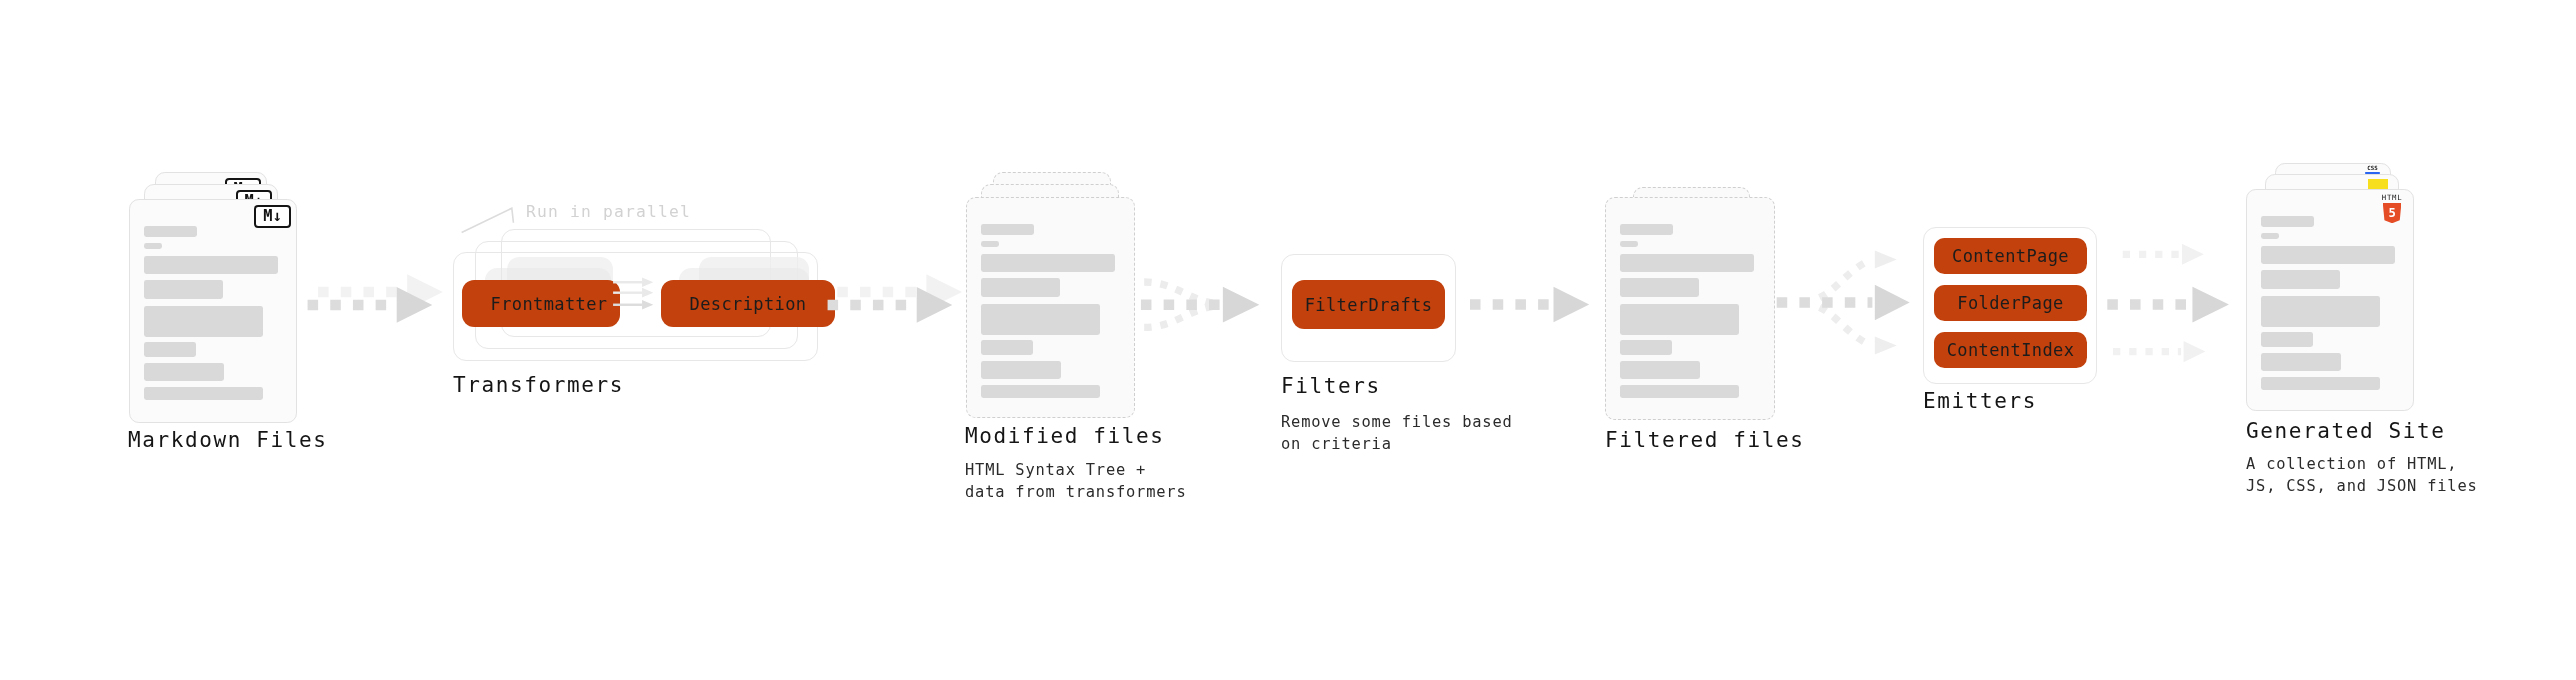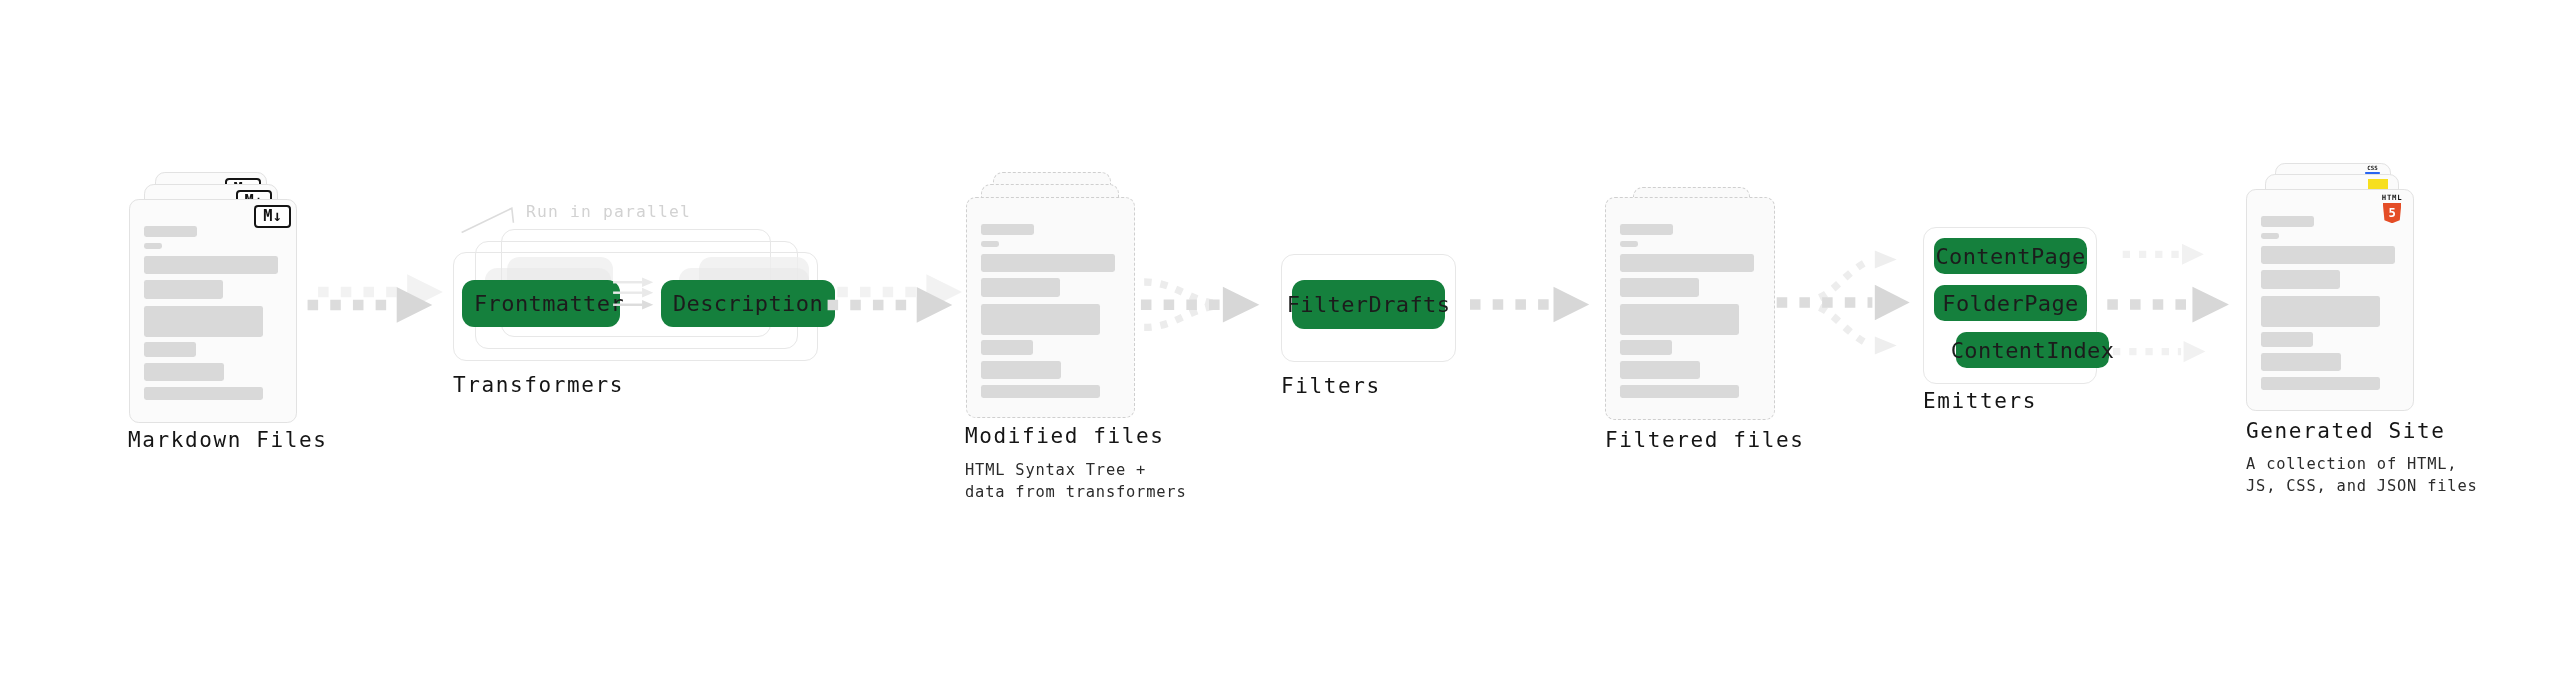--- a/index.html
+++ b/index.html
@@ -21,37 +21,37 @@
   .b7{top:163px;width:80px;height:18px}
   .b8{top:187px;width:119px;height:13px}
 
   .md-badge{position:absolute;top:4.9px;right:4.9px;width:32.5px;height:19.5px;
     border:2.4px solid #141414;border-radius:4.1px;background:#ffffff;color:#141414;
     font-weight:bold;font-size:15.4px;display:flex;align-items:center;justify-content:center;
     letter-spacing:0;line-height:1;}
 
   
   .html5-icon{position:absolute;top:4.1px;right:6.5px;width:28px;text-align:center;}
-  .html5-word{font-size:7.3px;font-weight:bold;letter-spacing:0.8px;color:#151515;line-height:8.1px;}
+  .html5-word{font-size:7.3px;font-weight:normal;letter-spacing:0.8px;color:#151515;line-height:8.1px;}
   .html5-shield{width:18.7px;height:20.3px;margin:0.8px auto 0;background:#e44d26;
     clip-path:polygon(0 0,100% 0,91% 85%,50% 100%,9% 85%);
     color:#ffffff;font-size:12.2px;font-weight:bold;display:flex;align-items:center;justify-content:center;}
   .js-icon{position:absolute;top:4.1px;right:9.8px;width:20.3px;height:10.6px;background:#f7df1e;}
   .css-icon{position:absolute;top:1.6px;right:9.8px;width:15.4px;text-align:center;}
   .css-word{font-size:5.7px;font-weight:bold;color:#151515;line-height:5.7px;letter-spacing:0;}
   .css-bar{height:2.4px;background:#2965f1;margin-top:0.8px;border-radius:0.8px;}
 
   
   .panel{position:absolute;border:1.6px solid #e7e7e7;border-radius:13px;background:transparent;}
   .panel.filled{background:#ffffff;}
   .gbox{position:absolute;border-radius:12.2px;}
   .ghost1{background:#e7e7e7;opacity:.55;}
   .ghost2{background:#efefef;opacity:.8;}
-  .tbox{position:absolute;background:#15803d;border-radius:12.2px;color:#1c1c1c;
-    font-size:22px;letter-spacing:0.4px;display:flex;align-items:center;justify-content:center;}
+  .tbox{position:absolute;background:#c2410c;border-radius:12.2px;color:#1c1c1c;
+    font-size:17px;letter-spacing:0.4px;display:flex;align-items:center;justify-content:center;}
 
   
   .node-label{position:absolute;color:#151515;font-size:21px;font-weight:500;
     letter-spacing:1.6px;line-height:26px;white-space:pre;}
   .caption{position:absolute;color:#2b2b2b;font-size:15.4px;letter-spacing:0.8px;
     line-height:22px;white-space:pre;}
   .annotation{position:absolute;color:#d2d2d2;font-size:16.3px;letter-spacing:1.2px;white-space:pre;}
 
   .arrow-svg{position:absolute;overflow:visible;}
 </style>
@@ -159,20 +159,22 @@
     <path d="M 10 72 C 48 72, 66 48, 102 45" fill="none" stroke="#ececec" stroke-width="9" stroke-dasharray="9 11"></path>
     <line x1="6" y1="44" x2="104" y2="44" stroke="#dcdcdc" stroke-width="13" stroke-dasharray="13 15"></line>
     <polygon points="107,22 107,66 152,44" fill="#d7d7d7"></polygon>
   </svg>
 
   <div>
     <div class="panel filled" style="left:1281px;top:254px;width:173px;height:106px;"></div>
     <div class="tbox" style="left:1292px;top:280px;width:153px;height:49px;">FilterDrafts</div>
   </div>
   <div class="node-label" style="left:1281px;top:373px;">Filters</div>
+  <div class="caption" style="left:1281px;top:411px;">Remove some files based
+on criteria</div>
 
   <svg class="arrow-svg" style="left:1465px;top:268px;" width="130" height="73" viewBox="0 0 160 90">
     <line x1="6" y1="45" x2="106" y2="45" stroke="#dcdcdc" stroke-width="13" stroke-dasharray="13 15"></line>
     <polygon points="109,23 109,67 153,45" fill="#d7d7d7"></polygon>
   </svg>
 
   <div class="stack" style="left:1590px;top:159px;width:195px;height:276px;">
     <div class="filecard dashed" style="left:43px;top:28px;width:115px;height:130px;"></div>
     <div class="filecard dashed" style="left:14.6px;top:38px;width:168px;height:221px;">
       <div class="bar b1"></div>
@@ -193,21 +195,21 @@
     <path d="M 56 88 C 80 100, 90 122, 120 135" fill="none" stroke="#ededed" stroke-width="9" stroke-dasharray="9 11"></path>
     <polygon points="124,124 124,146 151,135" fill="#eeeeee"></polygon>
     <line x1="3" y1="82" x2="121" y2="82" stroke="#dcdcdc" stroke-width="13" stroke-dasharray="13 15"></line>
     <polygon points="124,60 124,104 167,82" fill="#d7d7d7"></polygon>
   </svg>
 
   <div>
     <div class="panel filled" style="left:1923px;top:227px;width:172px;height:155px;"></div>
     <div class="tbox" style="left:1934px;top:238px;width:153px;height:36px;border-radius:10.6px;">ContentPage</div>
     <div class="tbox" style="left:1934px;top:285px;width:153px;height:36px;border-radius:10.6px;">FolderPage</div>
-    <div class="tbox" style="left:1934px;top:332px;width:153px;height:36px;border-radius:10.6px;margin-left:22px;">ContentIndex</div>
+    <div class="tbox" style="left:1934px;top:332px;width:153px;height:36px;border-radius:10.6px;">ContentIndex</div>
   </div>
   <div class="node-label" style="left:1923px;top:388px;">Emitters</div>
 
   <svg class="arrow-svg" style="left:2103px;top:234px;" width="140" height="133" viewBox="0 0 172 164">
     <line x1="24" y1="25" x2="94" y2="25" stroke="#f1f1f1" stroke-width="9" stroke-dasharray="9 11"></line>
     <polygon points="97,12 97,38 124,25" fill="#f1f1f1"></polygon>
     <line x1="5" y1="87" x2="106" y2="87" stroke="#dcdcdc" stroke-width="13" stroke-dasharray="13 15"></line>
     <polygon points="110,65 110,109 155,87" fill="#d7d7d7"></polygon>
     <line x1="12" y1="145" x2="96" y2="145" stroke="#f1f1f1" stroke-width="9" stroke-dasharray="9 11"></line>
     <polygon points="99,132 99,158 126,145" fill="#f1f1f1"></polygon>

